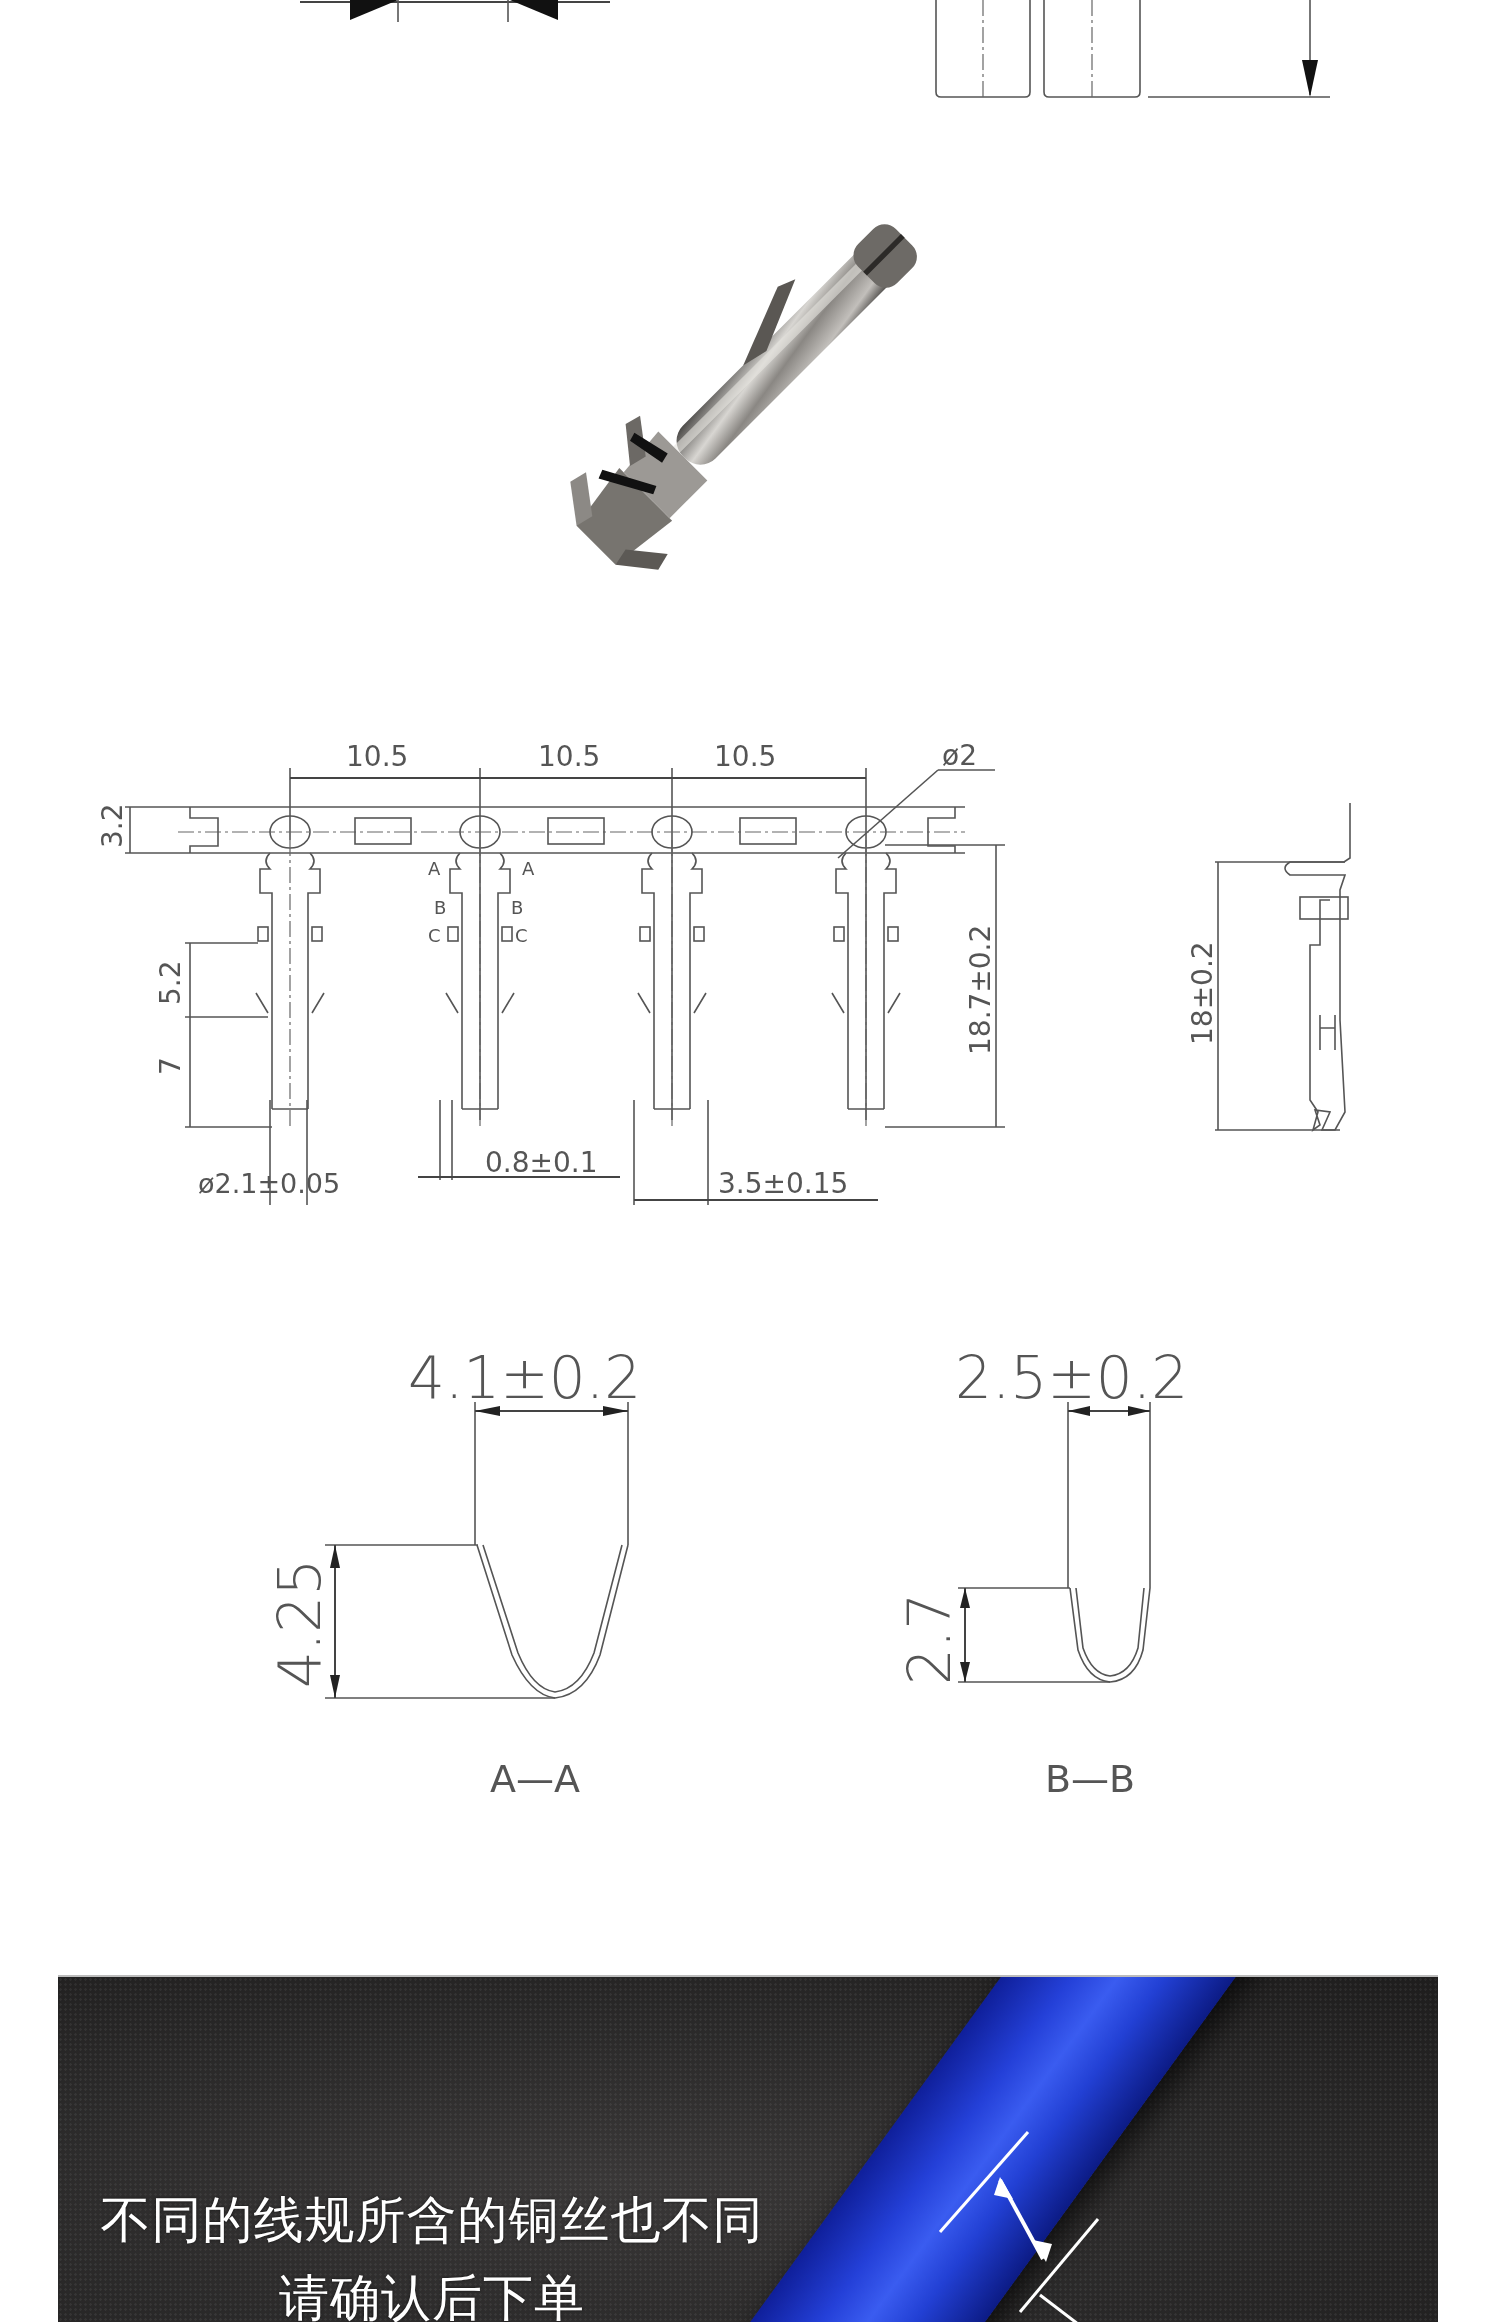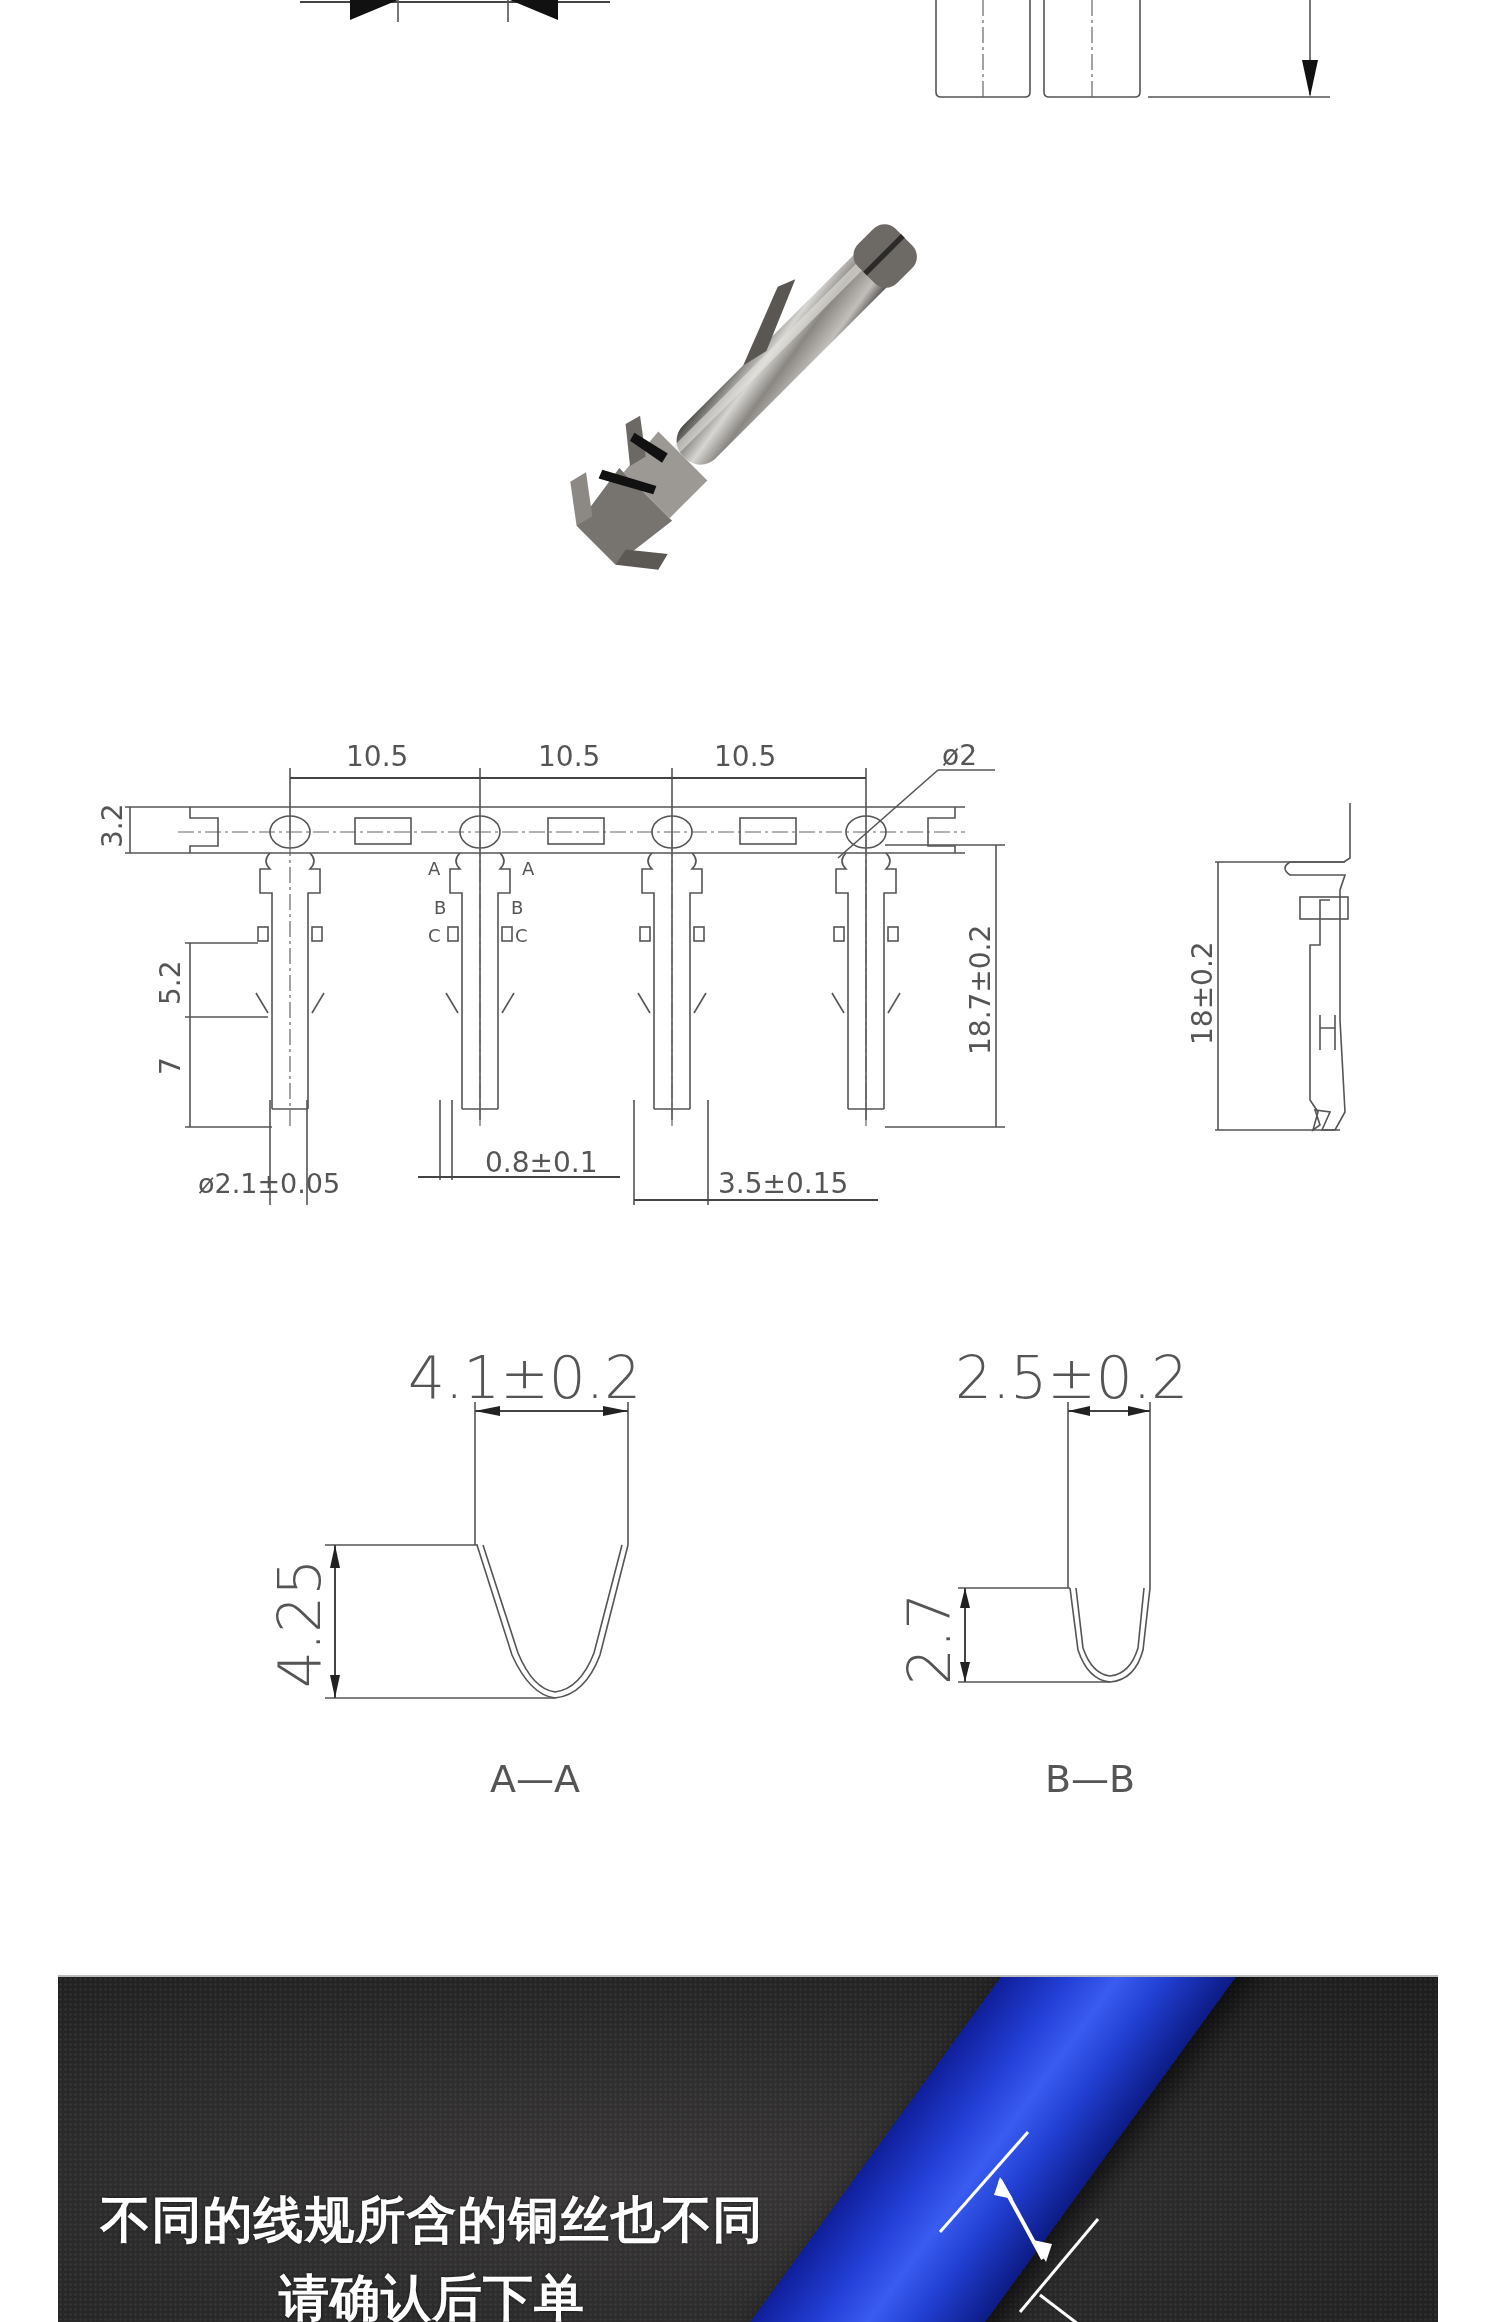--- a/index.html
+++ b/index.html
@@ -14,21 +14,21 @@
     background: radial-gradient(ellipse at 40% 60%, #3a3838 0%, #2a2929 55%, #1e1d1d 100%);
     overflow: hidden; border-top: 2px solid #bcbcbc; }
   .noise { position:absolute; inset:0;
     background-image: radial-gradient(rgba(255,255,255,0.06) 1px, transparent 1.5px);
     background-size: 5px 5px; }
   .cable { position: absolute; left: 820px; top: -250px; width: 190px; height: 900px;
     transform: rotate(36deg); transform-origin: center;
     background: linear-gradient(90deg, #0f1f9a 0%, #2440d8 30%, #3a5cf0 50%, #2240d4 70%, #0c1b85 100%);
     box-shadow: 12px 0 30px rgba(0,0,0,0.7); }
   .caption { position: absolute; left: 34px; width: 680px; text-align: center; color: #fff;
-    font-family: "DejaVu Sans", sans-serif; font-weight: bold; font-size: 50px;
+    font-family: "DejaVu Sans", sans-serif; font-weight: normal; font-size: 50px;
     letter-spacing: 1px; text-shadow: 0 0 3px rgba(0,0,0,0.6); }
   .caption.l1 { top: 210px; }
   .caption.l2 { top: 288px; }
   .terminal-photo { position: absolute; left: 520px; top: 190px; width: 440px; height: 420px; }
 </style>
 </head>
 <body>
 
 <svg class="layer" width="1500" height="110" viewBox="0 0 1500 110">
   <line class="dim" x1="300" y1="2" x2="610" y2="2"></line>

